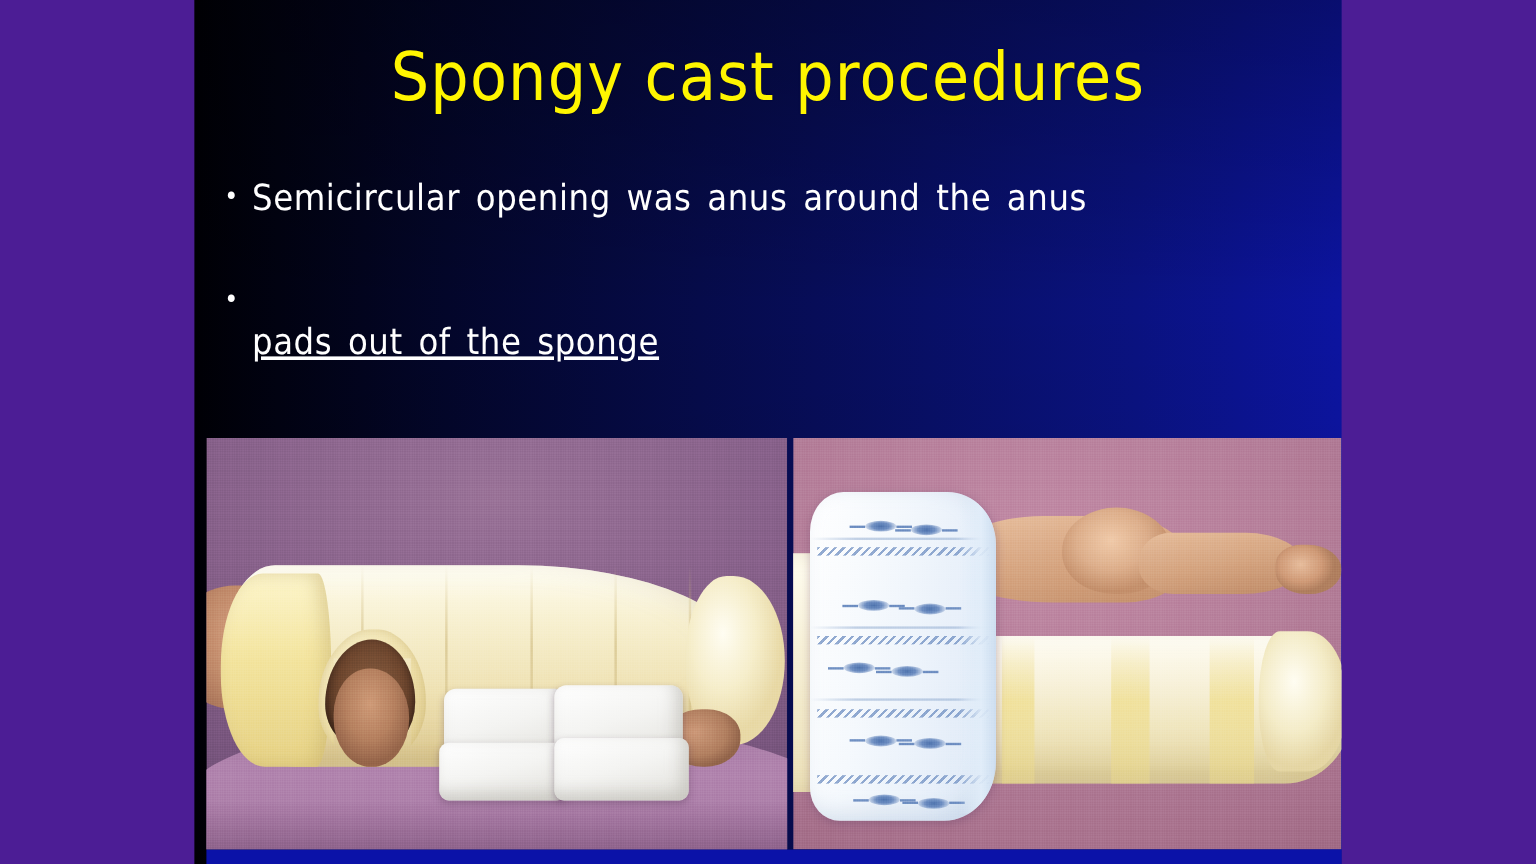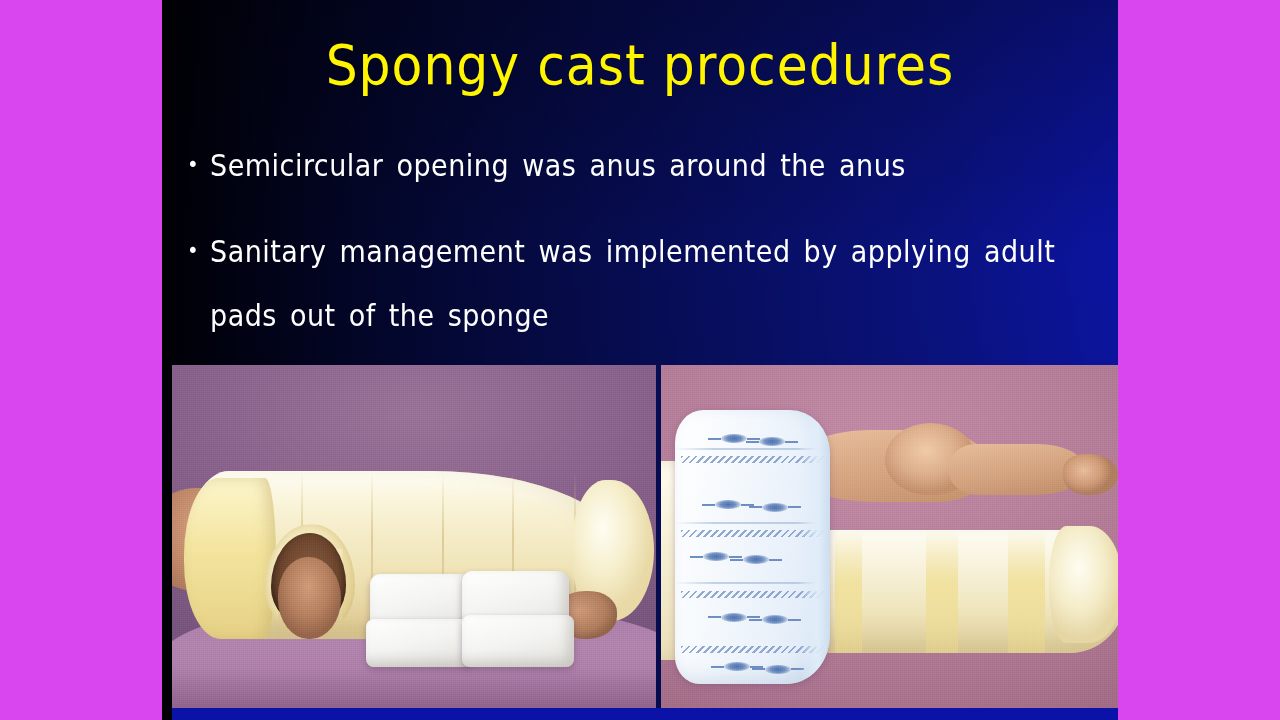--- a/index.html
+++ b/index.html
@@ -7,21 +7,21 @@
   html, body {
     width:1280px; height:720px;
     background:#000;
     overflow:hidden;
     font-family:"Liberation Sans", sans-serif;
   }
 
   #screen {
     position:relative;
     width:1280px; height:720px;
-    background:#d946ef;
+    background:#4c1d95;
   }
 
   
   #slide {
     position:absolute;
     left:162px; top:0;
     width:956px; height:720px;
     background:
       linear-gradient(180deg, rgba(0,0,0,0.30) 0%, rgba(0,0,0,0.00) 35%, rgba(0,0,0,0.10) 100%),
       linear-gradient(90deg,
@@ -77,20 +77,21 @@
     color:#FFFFFF;
   }
   .bullet-text {
     flex:1 1 auto;
     padding-top:3px;
     word-spacing:4px;
   }
   .bullet-text .cont {
     display:block;
     margin-top:34px;
+    text-decoration:underline;
   }
 
   
   #photos {
     position:absolute;
     left:10px; top:365px;
     width:946px; height:343px;
     display:flex;
     gap:5px;
   }
@@ -356,21 +357,20 @@
     <div id="body">
 
       <div class="bullet-row">
         <span class="bullet-dot">•</span>
         <span class="bullet-text">Semicircular opening was anus around the anus</span>
       </div>
 
       <div class="bullet-row">
         <span class="bullet-dot">•</span>
         <span class="bullet-text">
-          <span>Sanitary management was implemented by applying adult</span>
           <span class="cont">pads out of the sponge</span>
         </span>
       </div>
 
     </div>
 
     <div id="photos">
 
       <div class="photo left">
         <div class="p1-bg"></div>

